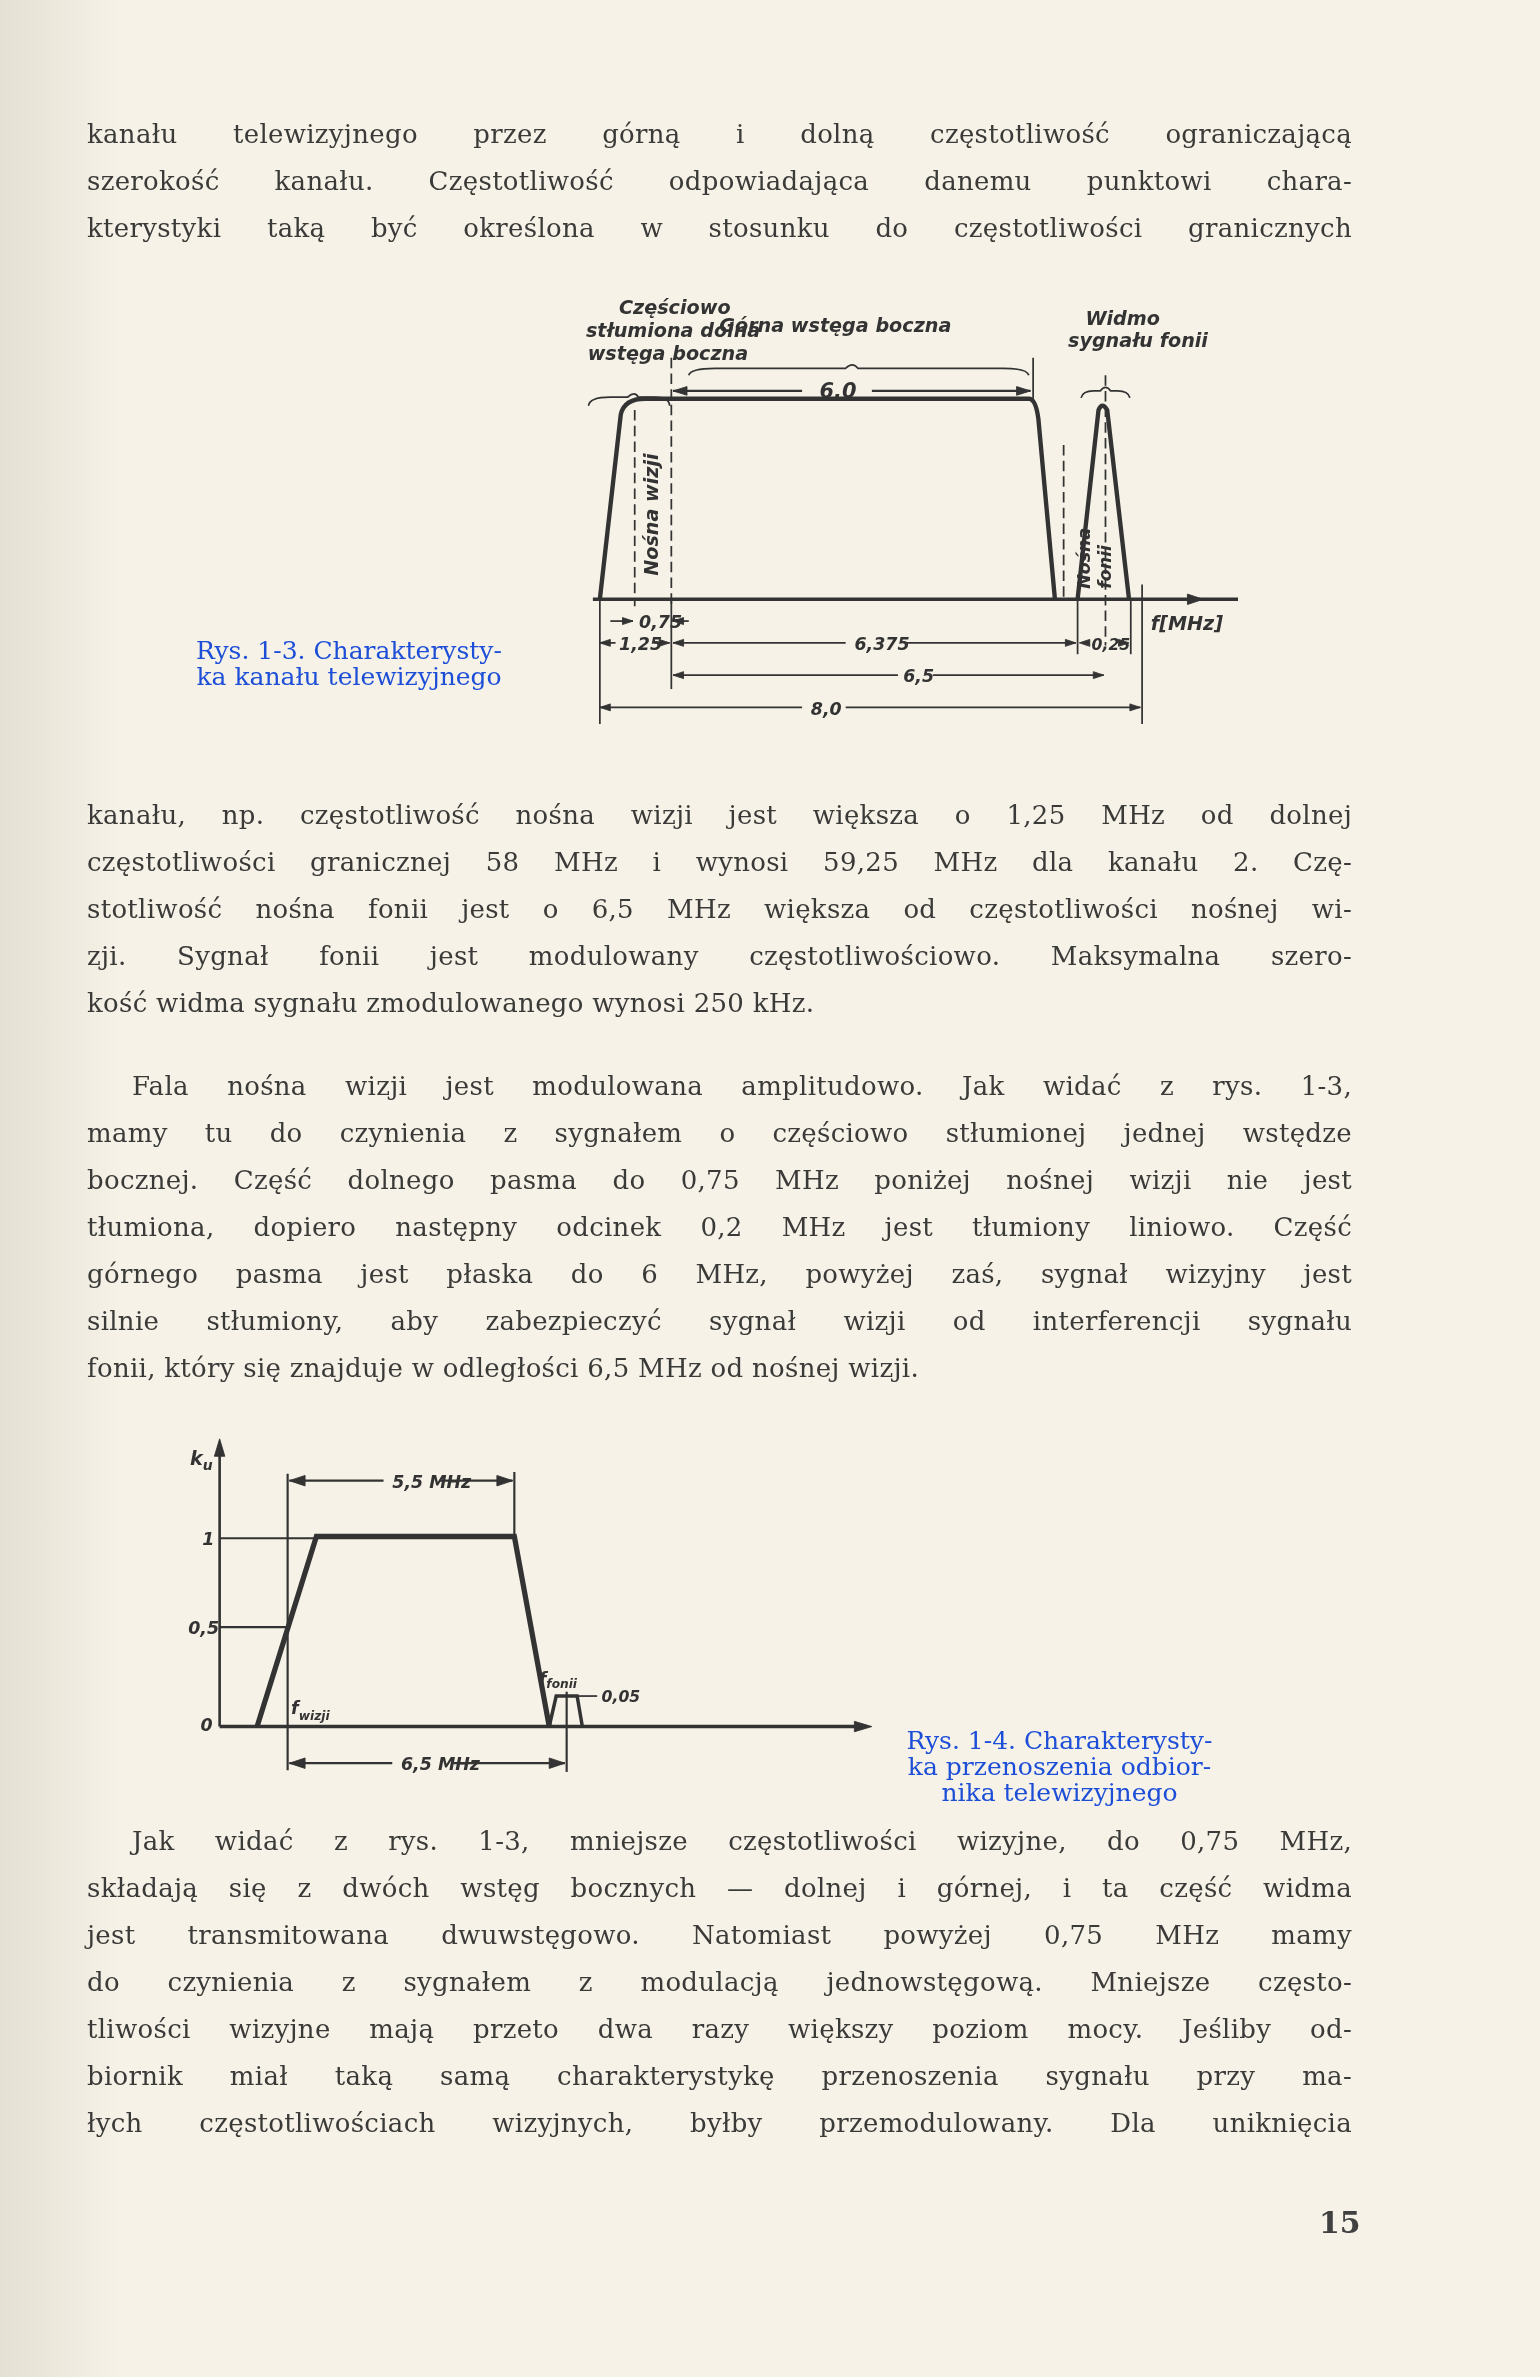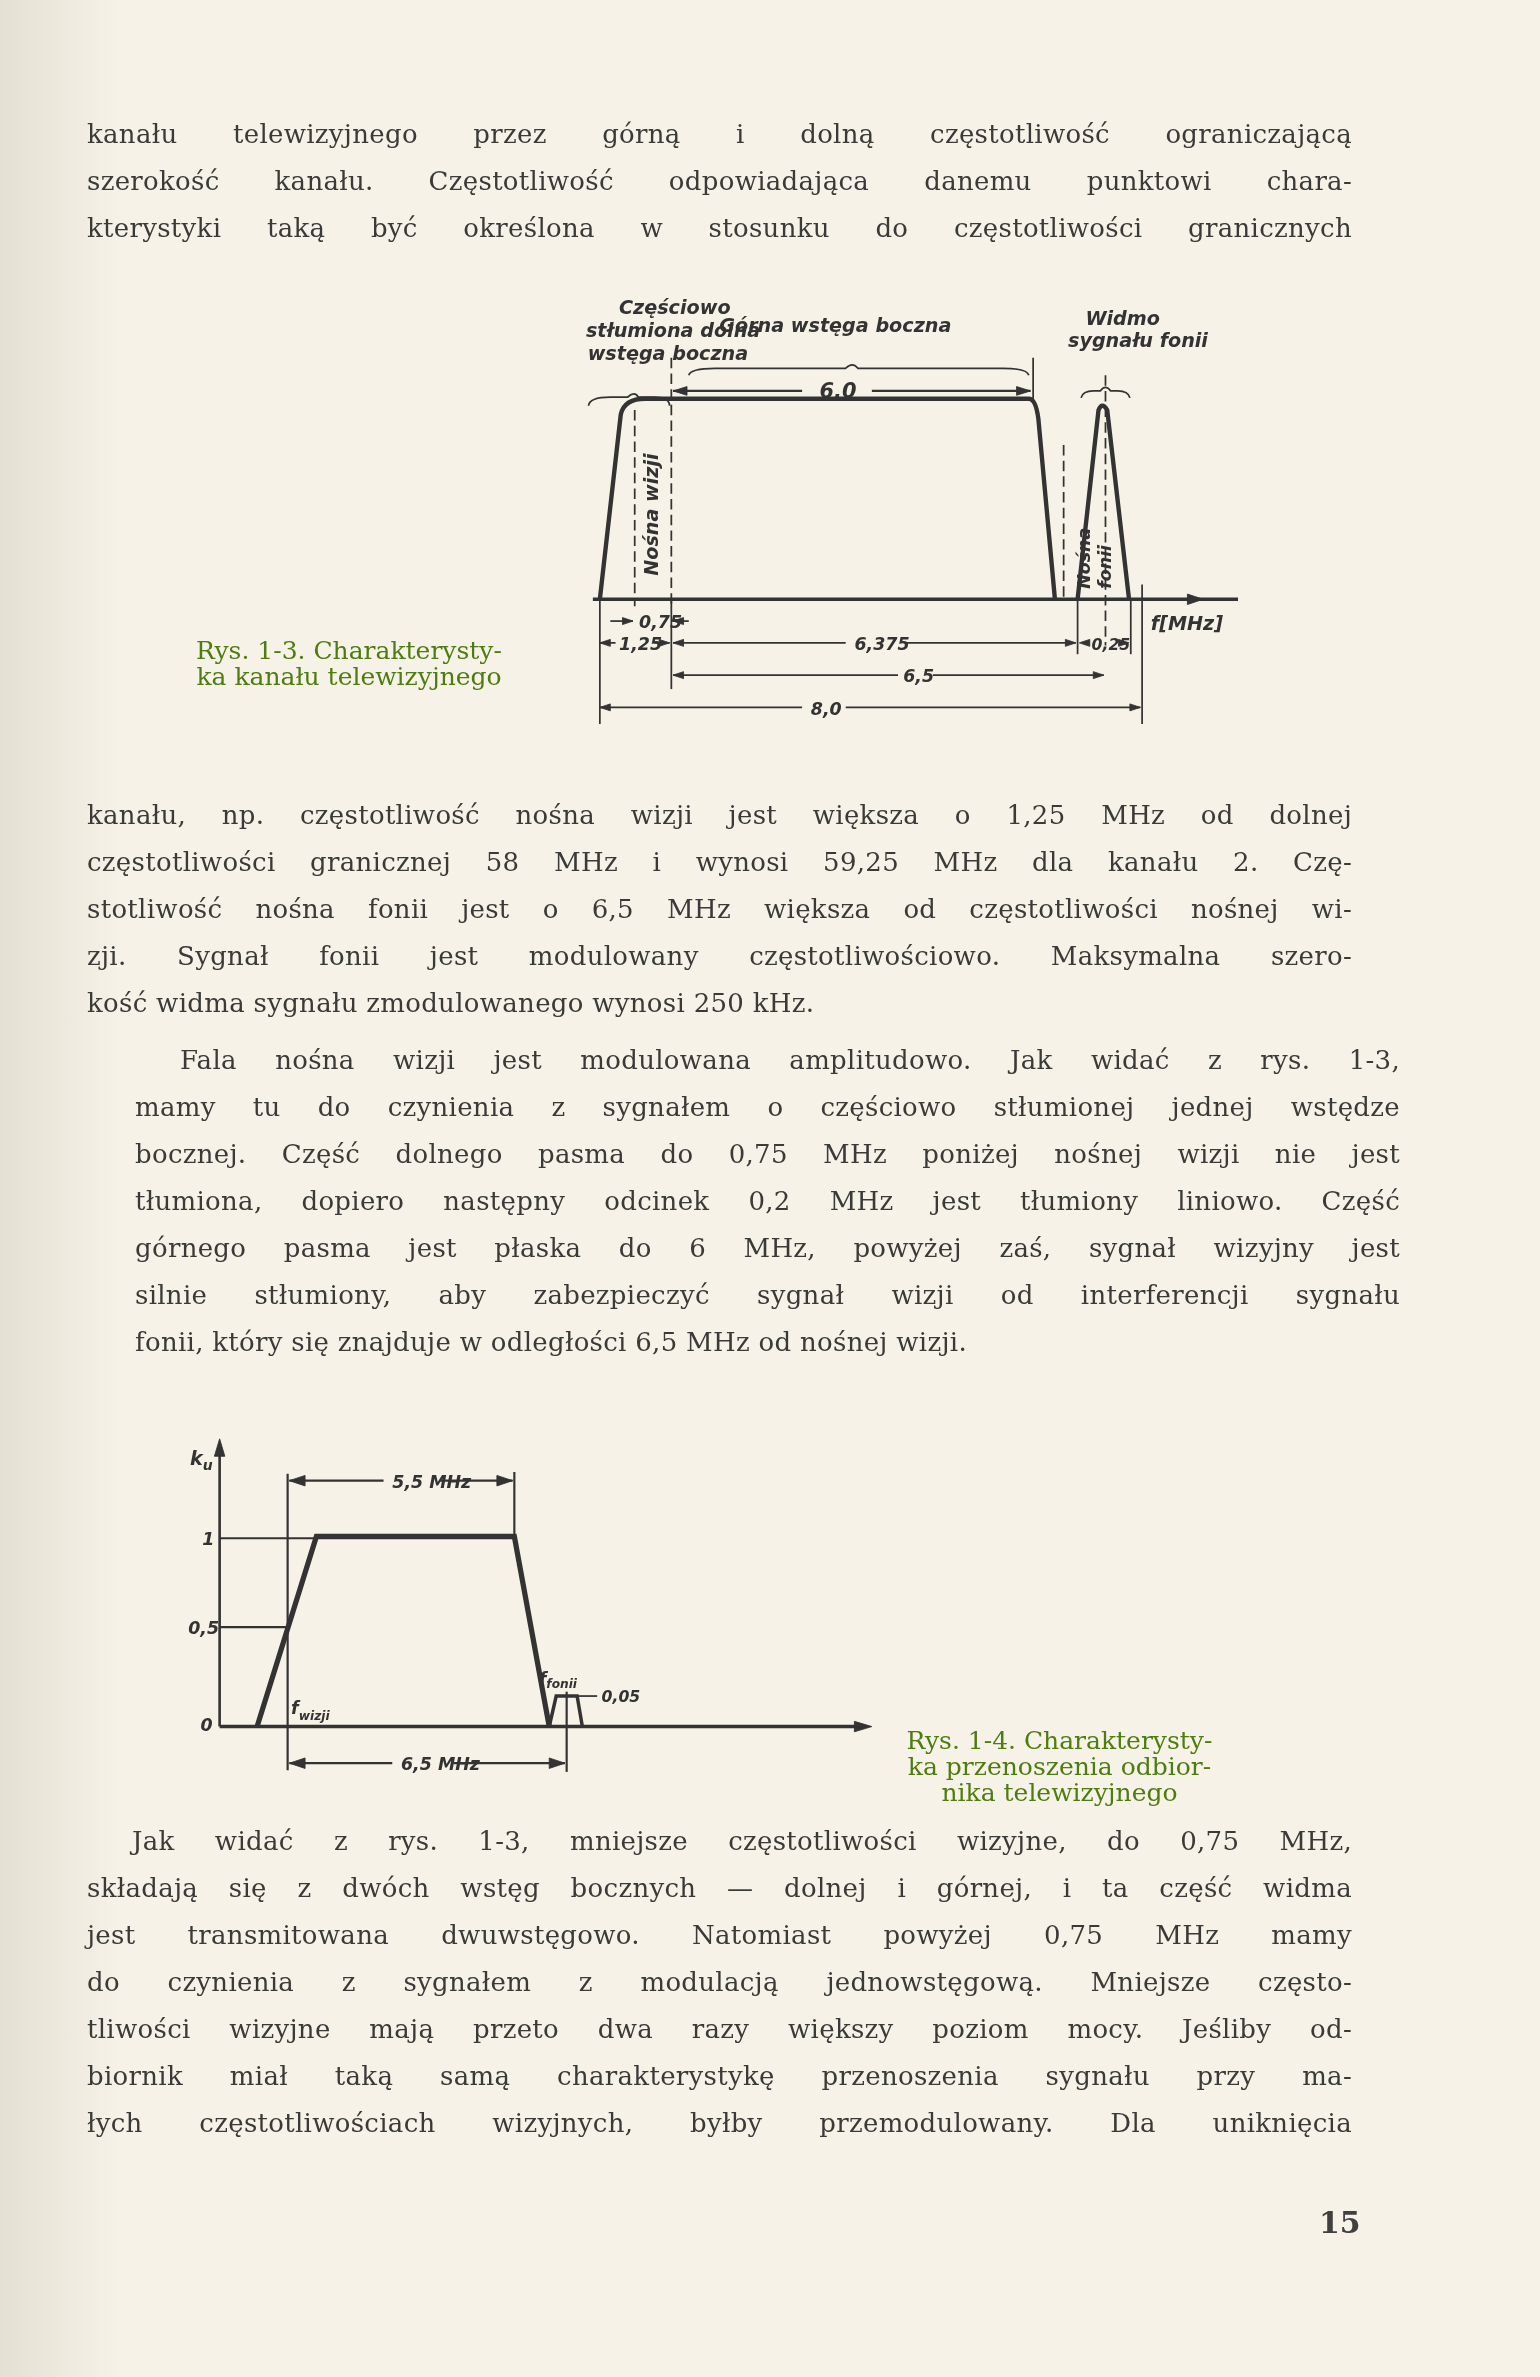--- a/index.html
+++ b/index.html
@@ -23,21 +23,21 @@
     line-height: 47px;
     text-align: justify;
     letter-spacing: 0.3px;
   }
   .para .line { display: block; text-align: justify; text-align-last: justify; white-space: nowrap; }
   .para .line.last { text-align-last: left; }
   .indent { padding-left: 45px; }
   .caption {
     position: absolute;
     font-size: 25px; line-height: 26px;
-    color: #4d7c0f;
+    color: #1d4ed8;
     text-align: center;
   }
   .fig-label {
     font-family: "DejaVu Sans", "Liberation Sans", sans-serif;
     font-style: italic;
     font-weight: bold;
     fill: #333;
   }
   .page-number {
     position: absolute; left: 1319px; top: 2205px;
@@ -139,21 +139,21 @@
 </svg>
 
 <div class="para" style="top:792px;">
   <span class="line">kanału, np. częstotliwość nośna wizji jest większa o 1,25 MHz od dolnej</span>
   <span class="line">częstotliwości granicznej 58 MHz i wynosi 59,25 MHz dla kanału 2. Czę-</span>
   <span class="line">stotliwość nośna fonii jest o 6,5 MHz większa od częstotliwości nośnej wi-</span>
   <span class="line">zji. Sygnał fonii jest modulowany częstotliwościowo. Maksymalna szero-</span>
   <span class="line last">kość widma sygnału zmodulowanego wynosi 250 kHz.</span>
 </div>
 
-<div class="para" style="top:1037px;margin-left:48px;">
+<div class="para" style="top:1063px;">
   <span class="line indent">Fala nośna wizji jest modulowana amplitudowo. Jak widać z rys. 1-3,</span>
   <span class="line">mamy tu do czynienia z sygnałem o częściowo stłumionej jednej wstędze</span>
   <span class="line">bocznej. Część dolnego pasma do 0,75 MHz poniżej nośnej wizji nie jest</span>
   <span class="line">tłumiona, dopiero następny odcinek 0,2 MHz jest tłumiony liniowo. Część</span>
   <span class="line">górnego pasma jest płaska do 6 MHz, powyżej zaś, sygnał wizyjny jest</span>
   <span class="line">silnie stłumiony, aby zabezpieczyć sygnał wizji od interferencji sygnału</span>
   <span class="line last">fonii, który się znajduje w odległości 6,5 MHz od nośnej wizji.</span>
 </div>
 
 <svg style="position:absolute; left:183px; top:1430px;" width="715" height="349" viewBox="0 0 820 400">

